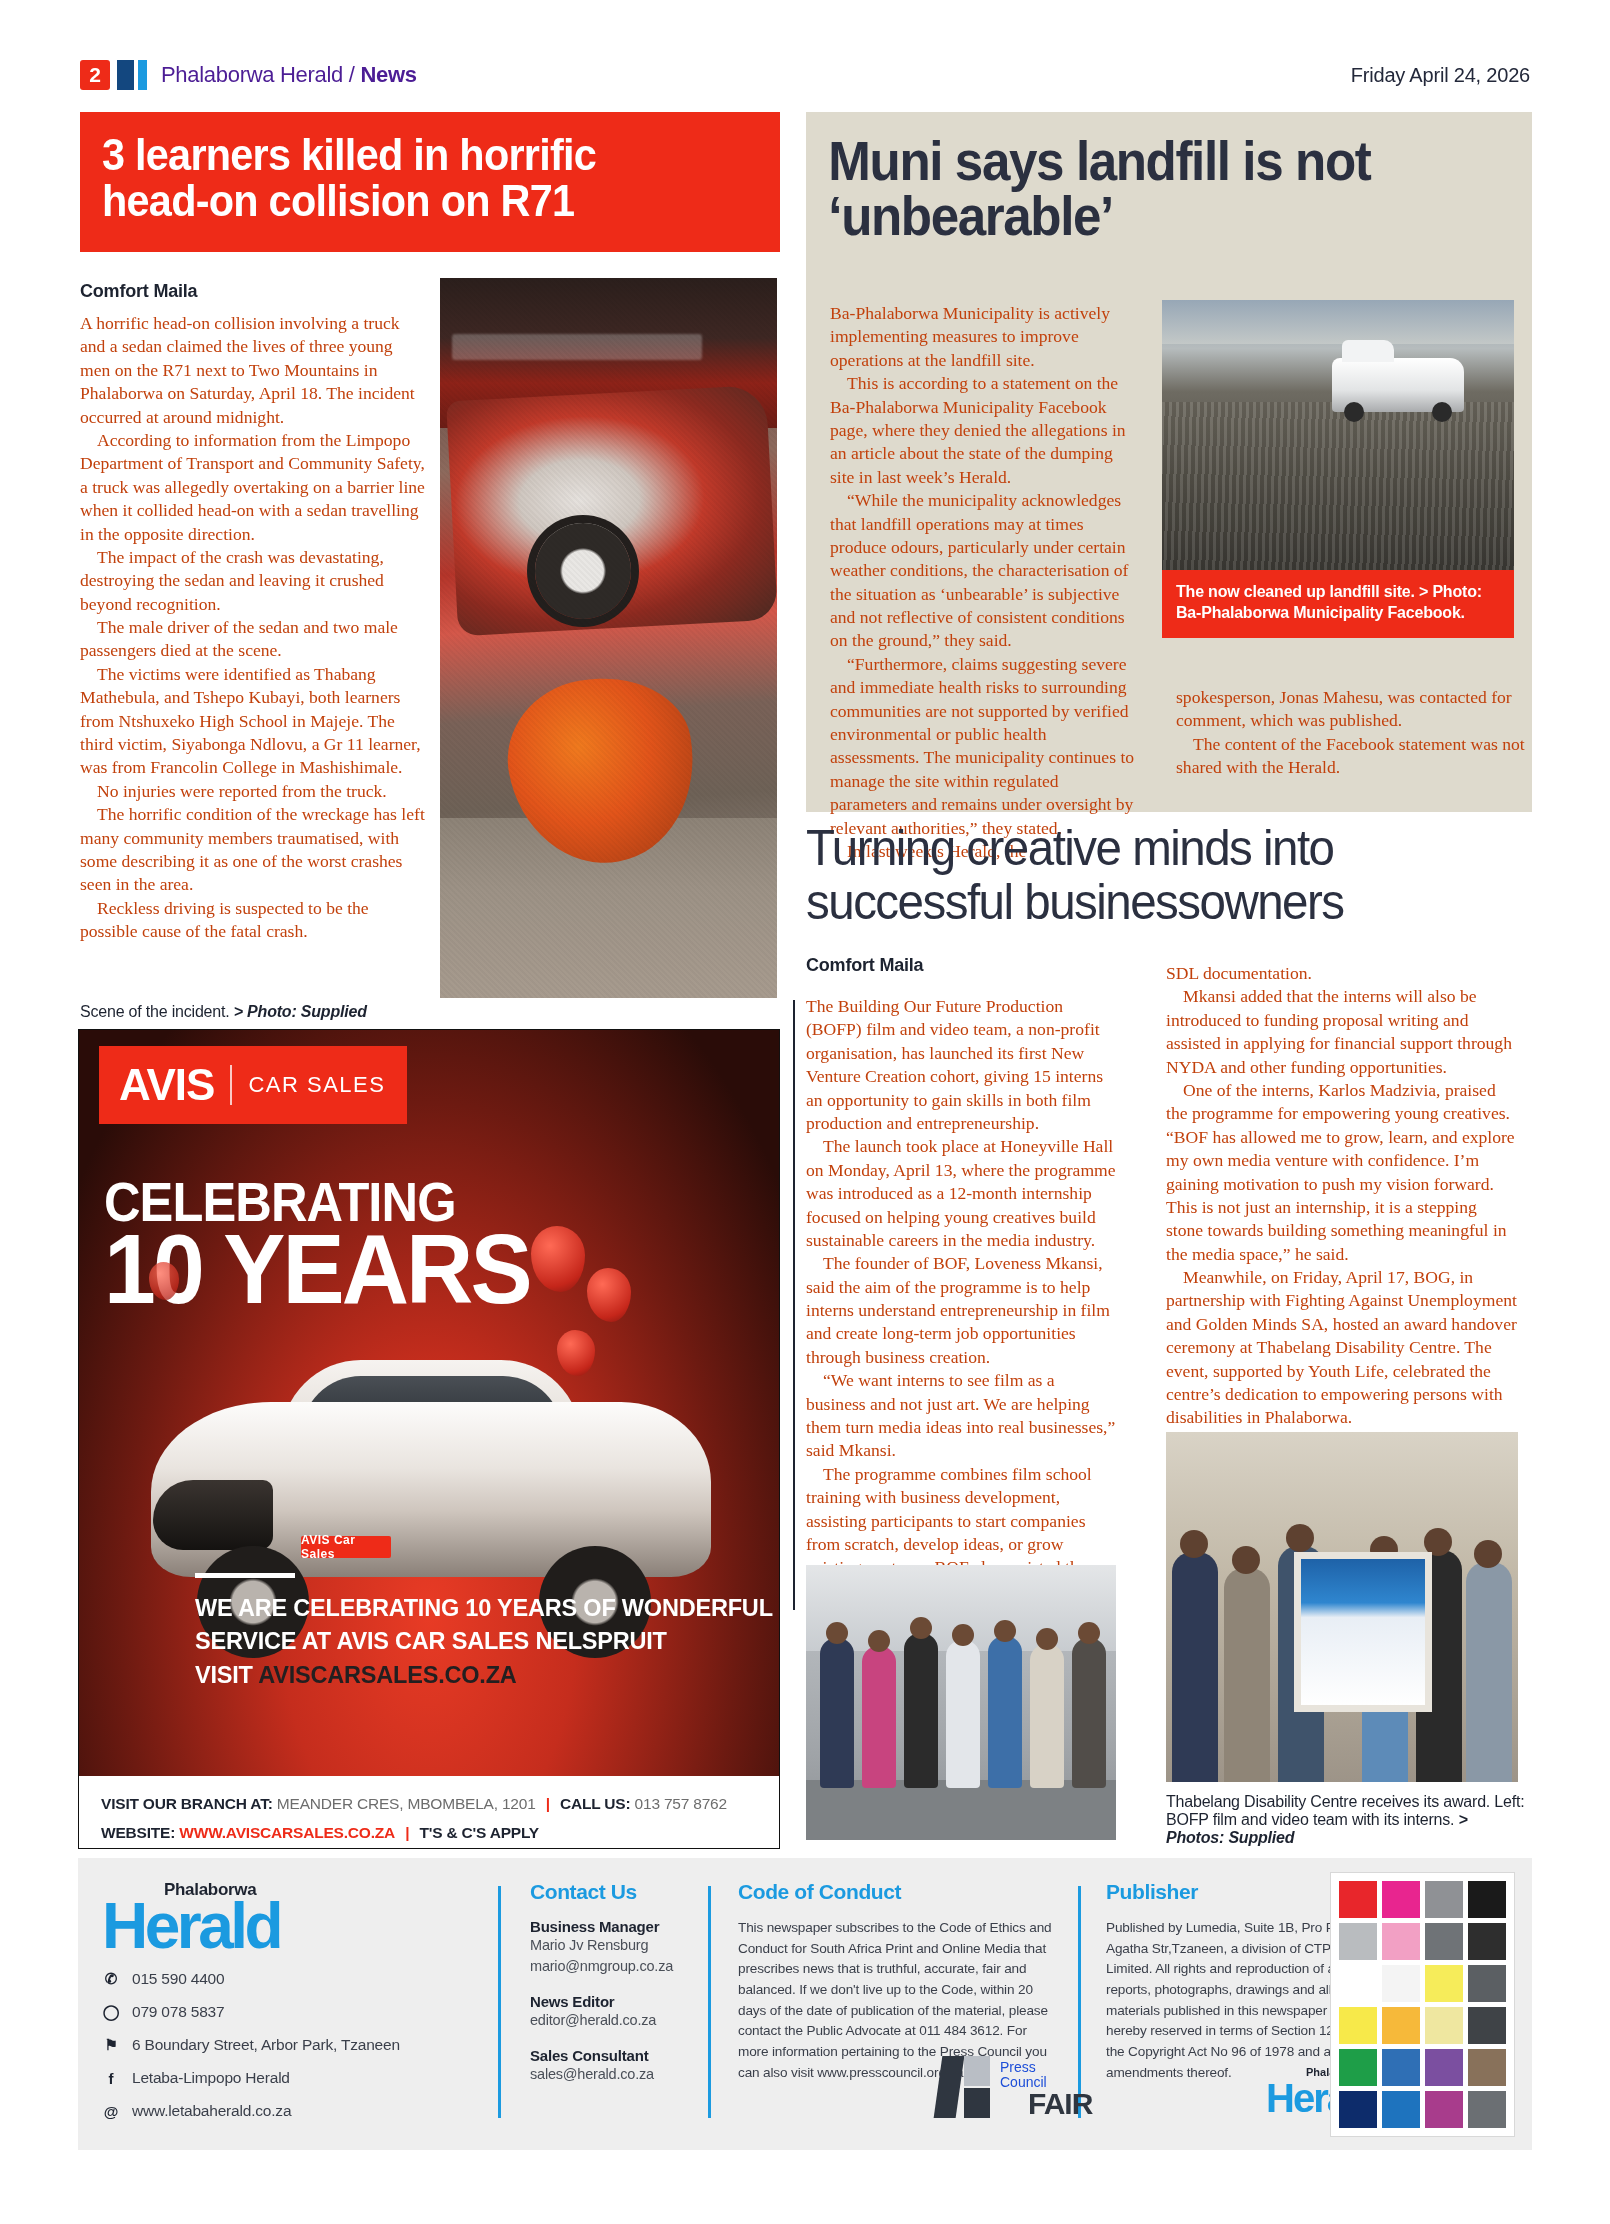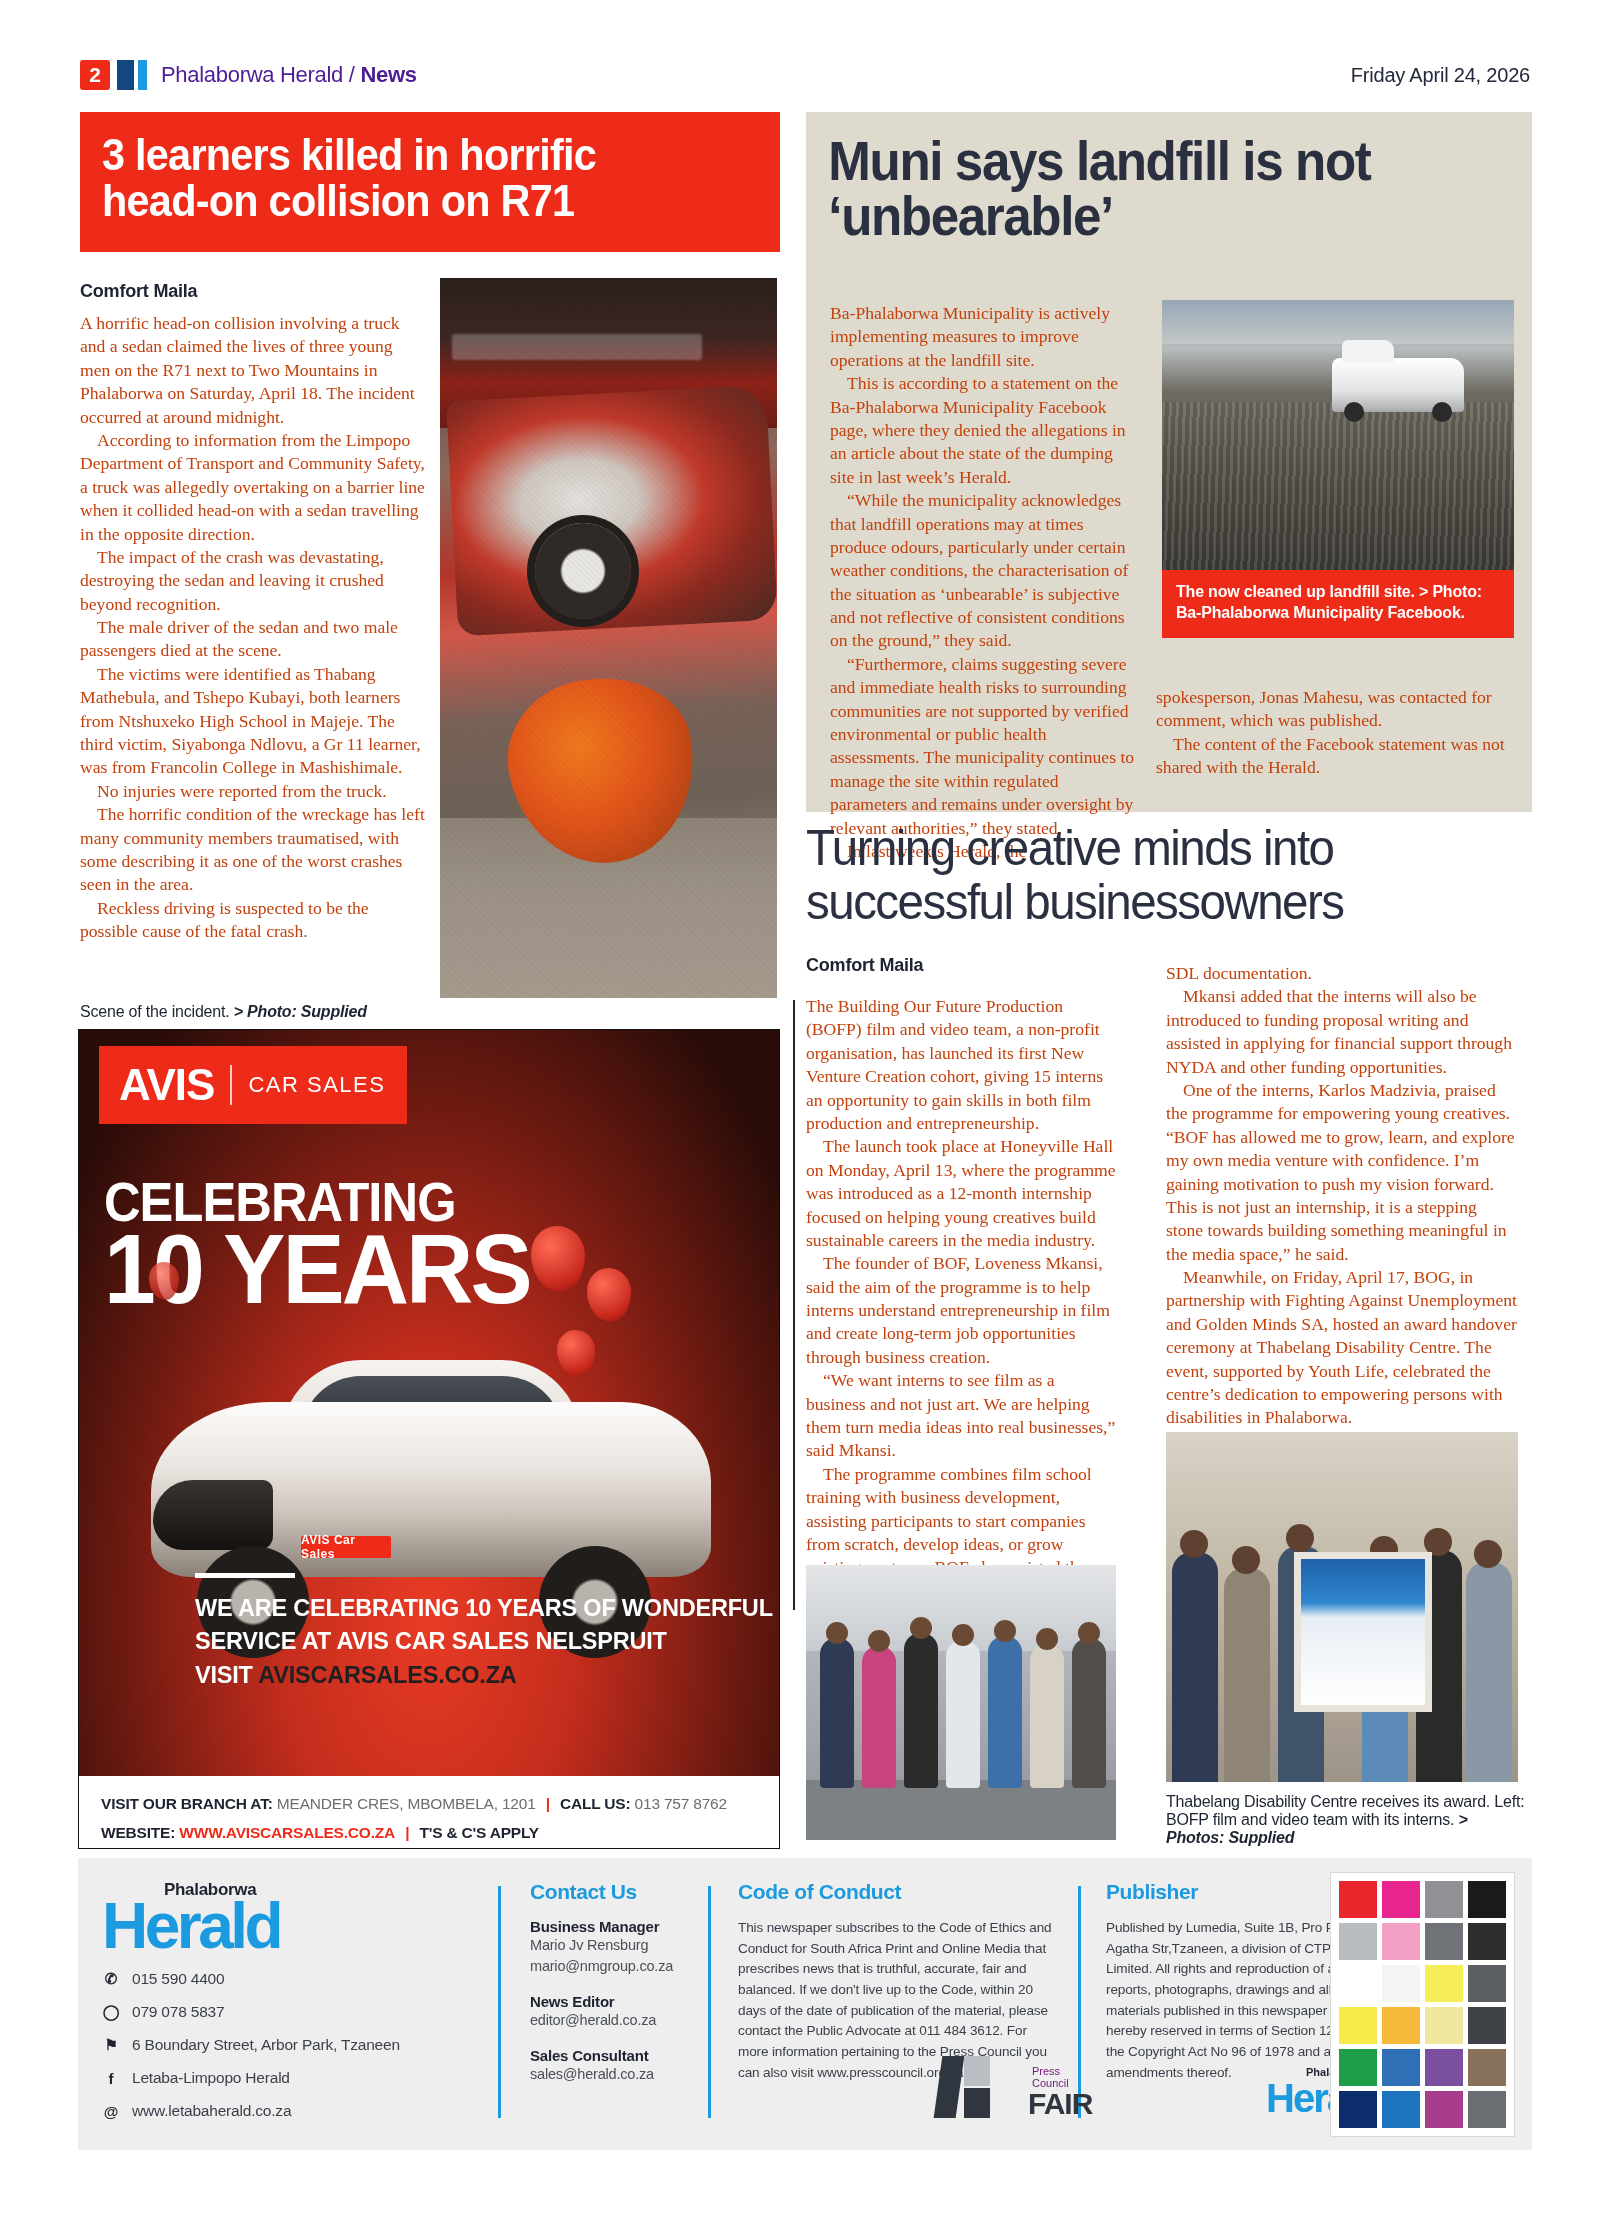--- a/index.html
+++ b/index.html
@@ -209,21 +209,21 @@
     background:#2a2a2a; box-shadow: 88px 0 0 #2a2a2a;}
   .a2-photo .heap{
     position:absolute;left:0;bottom:0;width:100%;height:168px;
     background: repeating-linear-gradient(92deg, rgba(255,255,255,.1) 0 3px, rgba(0,0,0,.08) 3px 7px),
       linear-gradient(180deg,#6a665c 0%,#514e46 50%,#3b3934 100%);
   }
   .a2-cap {
     position:absolute; right:18px; top:458px; width:352px; background:#ee2b18; color:#fff;
     padding: 12px 14px 14px 14px; font-size:16px; font-weight:bold; line-height:1.3; letter-spacing:-.2px;
   }
-  .a2-body2 { position:absolute; right:24px; top:574px; width:352px; }
+  .a2-body2 { position:absolute; right:4px; top:574px; width:352px; }
 
   
   .a3-head {
     position:absolute; left:806px; top:822px; width:726px;
     font-size: 50px; line-height:1.07; letter-spacing:-1.6px; color:#2b3040; font-weight:normal;
     font-family:"Liberation Sans Narrow","Liberation Sans",sans-serif;
     transform: scaleX(.95); transform-origin:left top;
   }
   .a3-byline { position:absolute; left:806px; top:955px; }
   .a3-col1 { position:absolute; left:806px; top:995px; width:310px; }
@@ -280,21 +280,21 @@
   .fval{ font-size:14.5px; color:#4a4f58; letter-spacing:-.2px; line-height:1.45;}
   .fgap{ height:16px; }
   .fbody{ font-size:13.6px; line-height:1.52; color:#3a3f4a; letter-spacing:-.15px; }
 
   .press-badge{ position:absolute; left:200px; top:176px; display:flex; align-items:flex-end; gap:8px;}
   .pb-mark{ width:54px; height:62px; position:relative;}
   .pb-mark i{ position:absolute; background:#2f3640; display:block;}
   .pb-i1{ left:0; top:0; width:22px; height:62px; transform: skewX(-8deg);}
   .pb-i2{ left:26px; top:0; width:26px; height:30px; background:#b9bec5 !important;}
   .pb-i3{ left:26px; top:32px; width:26px; height:30px;}
-  .pb-txt .t1{ font-size:11px; line-height:1.05; color:#701a75; font-weight:normal;margin-left:32px;}
+  .pb-txt .t1{ font-size:14px; line-height:1.05; color:#1d4ed8; font-weight:normal;}
   .pb-txt .t2{ font-size:30px; font-weight:bold; color:#2f3640; letter-spacing:-1px; line-height:.95;margin-left:28px;}
 
   .pub-logo{ position:absolute; left:160px; top:186px; width:160px; height:48px;}
   .pub-logo .h{ position:absolute; left:0; top:10px; font-size:40px; font-weight:bold; color:#1b9ae0;
     letter-spacing:-2px; font-family:"Liberation Sans Narrow","Liberation Sans",sans-serif;}
   .pub-logo .s{ position:absolute; left:40px; top:0; font-size:11px; font-weight:bold; color:#1d2330;}
 
   
   .swatches{
     position:absolute; left:1330px; top:1872px; width:185px; height:265px;

